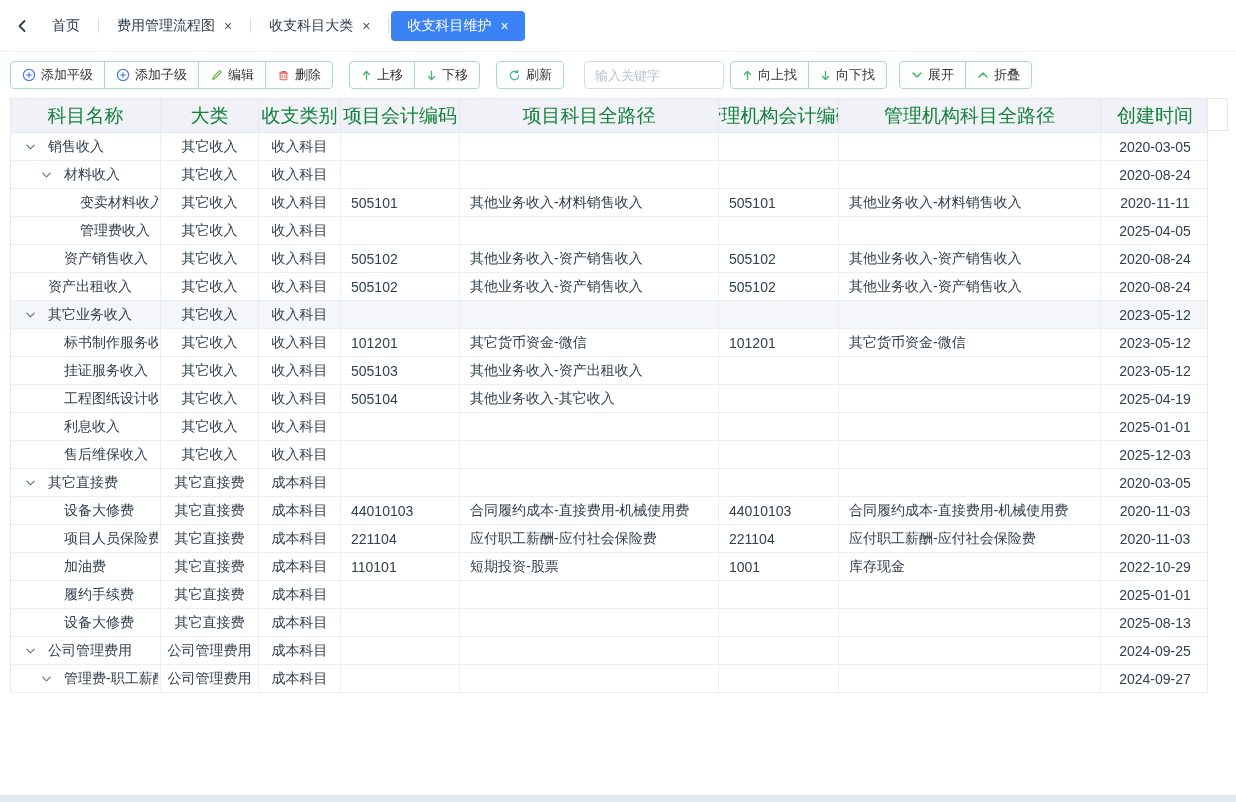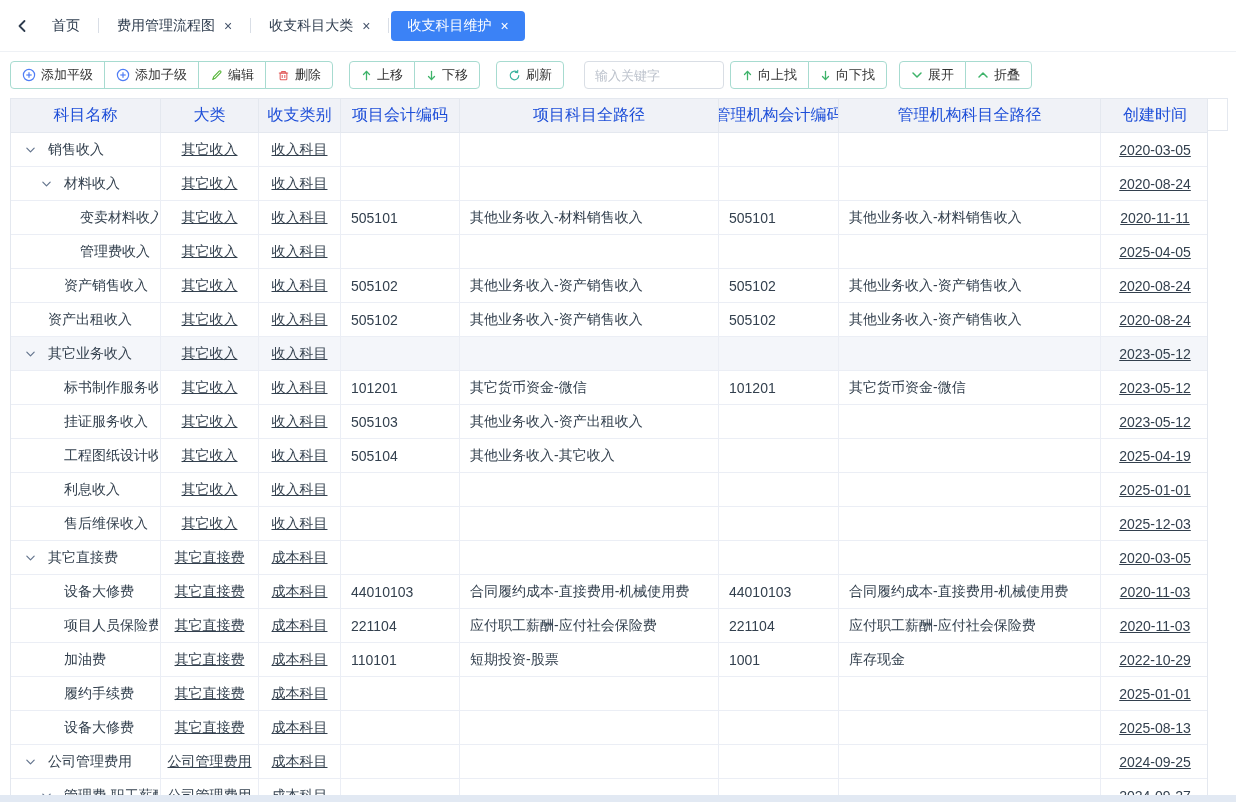--- a/index.html
+++ b/index.html
@@ -29,29 +29,29 @@
   .btn.single{border-radius:4px;margin-left:0;}
   .gap16{width:16px;flex:none;}  .gap20{width:20px;flex:none;}
   .gap6{width:6px;flex:none;}    .gap12{width:12px;flex:none;}
   .search-input{width:140px;height:28px;box-sizing:border-box;border:1px solid #d9dee5;
     border-radius:4px;padding:0 10px;font-size:13px;color:#33404e;outline:none;flex:none;}
   .search-input::placeholder{color:#bcc2cc;}
   
   .table{position:absolute;left:10px;top:98px;width:1198px;box-sizing:border-box;
     border:1px solid #e4e8ef;border-bottom:none;background:#fff;}
   .thead{display:flex;height:33px;background:#f0f2f7;border-bottom:1px solid #e4e8ef;}
-  .th{display:flex;align-items:center;justify-content:center;font-size:16px;
-    color:#1d4ed8;border-right:1px solid #e4e8ef;box-sizing:border-box;
+  .th{display:flex;align-items:center;justify-content:center;font-size:19px;
+    color:#15803d;border-right:1px solid #e4e8ef;box-sizing:border-box;
     overflow:hidden;white-space:nowrap;flex:none;}
-  .tr{display:flex;height:34px;border-bottom:1px solid #ebeef5;background:#fff;box-sizing:border-box;}
+  .tr{display:flex;height:28px;border-bottom:1px solid #ebeef5;background:#fff;box-sizing:border-box;}
   .tr.selected{background:#f4f6fa;}
   .td{display:flex;align-items:center;font-size:14px;color:#33404e;
     border-right:1px solid #ebeef5;box-sizing:border-box;padding:0 10px;
     overflow:hidden;white-space:nowrap;flex:none;}
-  .td.center{justify-content:center;padding:0 4px;text-decoration:underline;}
+  .td.center{justify-content:center;padding:0 4px;}
   .c0{width:150px;} .c1{width:98px;} .c2{width:82px;text-align:center;} .c3{width:119px;}
   .c4{width:259px;} .c5{width:120px;} .c6{width:262px;} .c7{width:108px;border-right:none;}
   .name-cell{padding-left:12px;padding-right:2px;}
   .tree-indent{flex:none;height:1px;}
   .tree-arrow{width:15px;margin-right:10px;flex:none;display:flex;align-items:center;justify-content:center;cursor:pointer;}
   .tree-placeholder{width:15px;margin-right:10px;flex:none;}
   .name-text{overflow:hidden;white-space:nowrap;}
   
   .gutter{position:absolute;left:1208px;top:98px;width:28px;height:704px;background:#fff;}
   .gutter-header{width:20px;height:33px;box-sizing:border-box;background:#fff;

